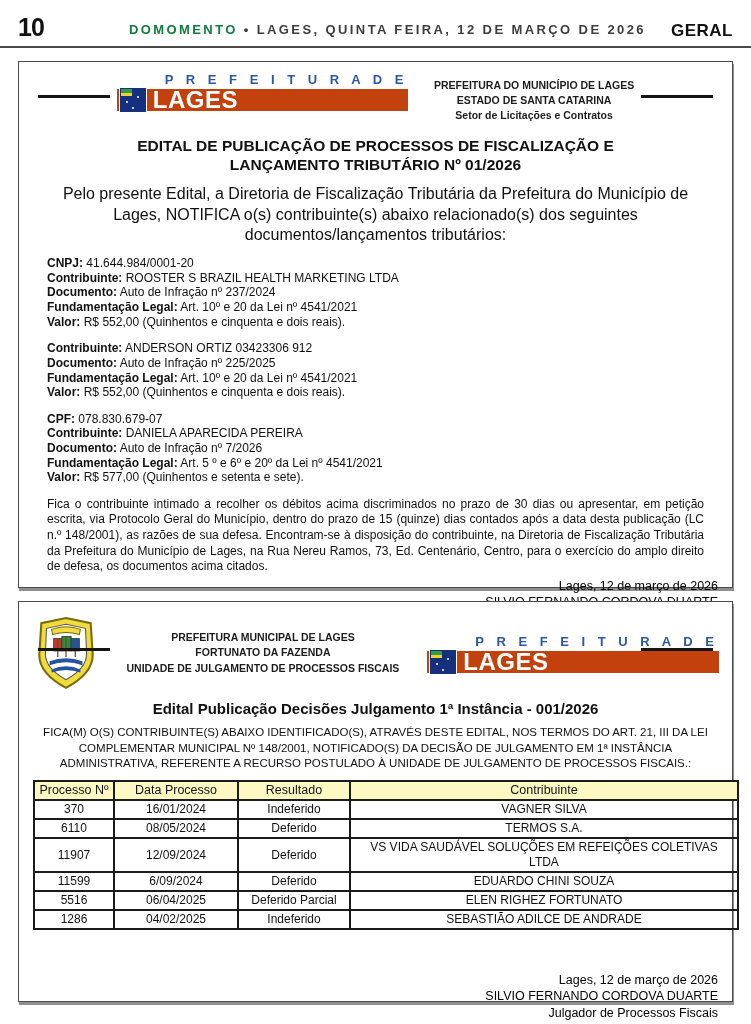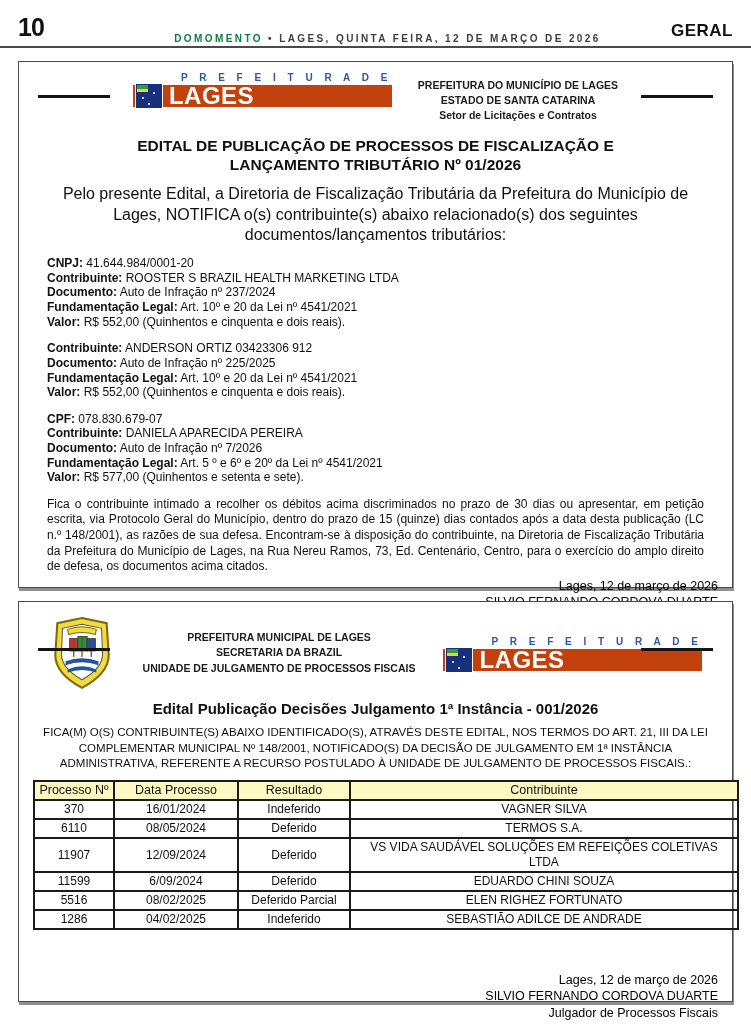--- a/index.html
+++ b/index.html
@@ -16,23 +16,23 @@
   .page-header {
     height:48px;
     position:relative;
     border-bottom:2px solid #4a4a4a;
   }
   .page-number {
     position:absolute; left:18px; bottom:4px;
     font-size:25px; font-weight:bold; letter-spacing:-1px; color:#111;
   }
   .masthead {
-    position:absolute; left:0; right:0; bottom:2px;
+    position:absolute; left:0; right:0; bottom:9px;
     text-align:center;
-    font-size:10px; letter-spacing:2.4px; color:#3d3d3d; font-weight:bold;margin-left:24px;
+    font-size:13px; letter-spacing:2.4px; color:#3d3d3d; font-weight:bold;margin-left:24px;
   }
   .masthead .brand { color:#0d7c3d; font-weight:bold; }
   .section-label {
     position:absolute; right:18px; bottom:5px;
     font-size:17px; font-weight:bold; color:#111; letter-spacing:0.5px;
   }
 
   
   .notice {
     margin:13px 18px 0 18px;
@@ -50,21 +50,21 @@
   }
   .notice-1 .reg-dash.left  { left:19px;  top:33px; }
   .notice-1 .reg-dash.right { right:19px; top:33px; }
   .notice-2 .reg-dash.left  { left:19px;  top:46px; }
   .notice-2 .reg-dash.right { right:19px; top:46px; }
 
   
   .lages-logo { display:inline-block; }
   .lages-logo .logo-top {
     display:block; text-align:center;
-    color:#2b57a7; font-weight:bold; font-size:10px; letter-spacing:4.5px;
+    color:#2b57a7; font-weight:bold; font-size:13px; letter-spacing:4.5px;
     margin-bottom:2px; white-space:nowrap;padding-left:48px;
   }
   .lages-logo .logo-bar {
     display:flex; align-items:center;
     background:#c2410c; padding:2px; height:22px;
   }
   .lages-flag {
     position:relative; display:block;
     width:28px; height:26px; background:#16307e;
     border:1px solid #ffffff; margin-right:3px; flex:none;
@@ -235,21 +235,21 @@
       <rect x="37" y="22" width="8" height="12" fill="#2453a0" stroke="#333" stroke-width="0.8"></rect>
       <line x1="24" y1="22" x2="24" y2="40" stroke="#6a4a20" stroke-width="1.2"></line>
       <line x1="32" y1="20" x2="32" y2="40" stroke="#6a4a20" stroke-width="1.2"></line>
       <line x1="41" y1="22" x2="41" y2="40" stroke="#6a4a20" stroke-width="1.2"></line>
       <path d="M16 44 Q32 38 48 44 L48 48 Q32 42 16 48 Z" fill="#2453a0"></path>
       <path d="M18 52 Q32 46 46 52 L46 55 Q32 50 18 55 Z" fill="#2453a0"></path>
     </svg>
 
     <div class="org-block">
       <span class="org-line">PREFEITURA MUNICIPAL DE LAGES</span>
-      <span class="org-line">SECRETARIA DA BRAZIL</span>
+      <span class="org-line">FORTUNATO DA FAZENDA</span>
       <span class="org-line">UNIDADE DE JULGAMENTO DE PROCESSOS FISCAIS</span>
     </div>
 
     <div class="lages-logo">
       <span class="logo-top">P R E F E I T U R A   D E</span>
       <span class="logo-bar">
         <span class="lages-flag">
           <i class="f-green"></i>
             <i class="f-yellow"></i>
           <i class="dot d1"></i>
@@ -300,21 +300,21 @@
         <td>VS VIDA SAUDÁVEL SOLUÇÕES EM REFEIÇÕES COLETIVAS LTDA</td>
       </tr>
       <tr>
         <td>11599</td>
         <td>6/09/2024</td>
         <td>Deferido</td>
         <td>EDUARDO CHINI SOUZA</td>
       </tr>
       <tr>
         <td>5516</td>
-        <td>08/02/2025</td>
+        <td>06/04/2025</td>
         <td>Deferido Parcial</td>
         <td>ELEN RIGHEZ FORTUNATO</td>
       </tr>
       <tr>
         <td>1286</td>
         <td>04/02/2025</td>
         <td>Indeferido</td>
         <td>SEBASTIÃO ADILCE DE ANDRADE</td>
       </tr>
     </tbody>

